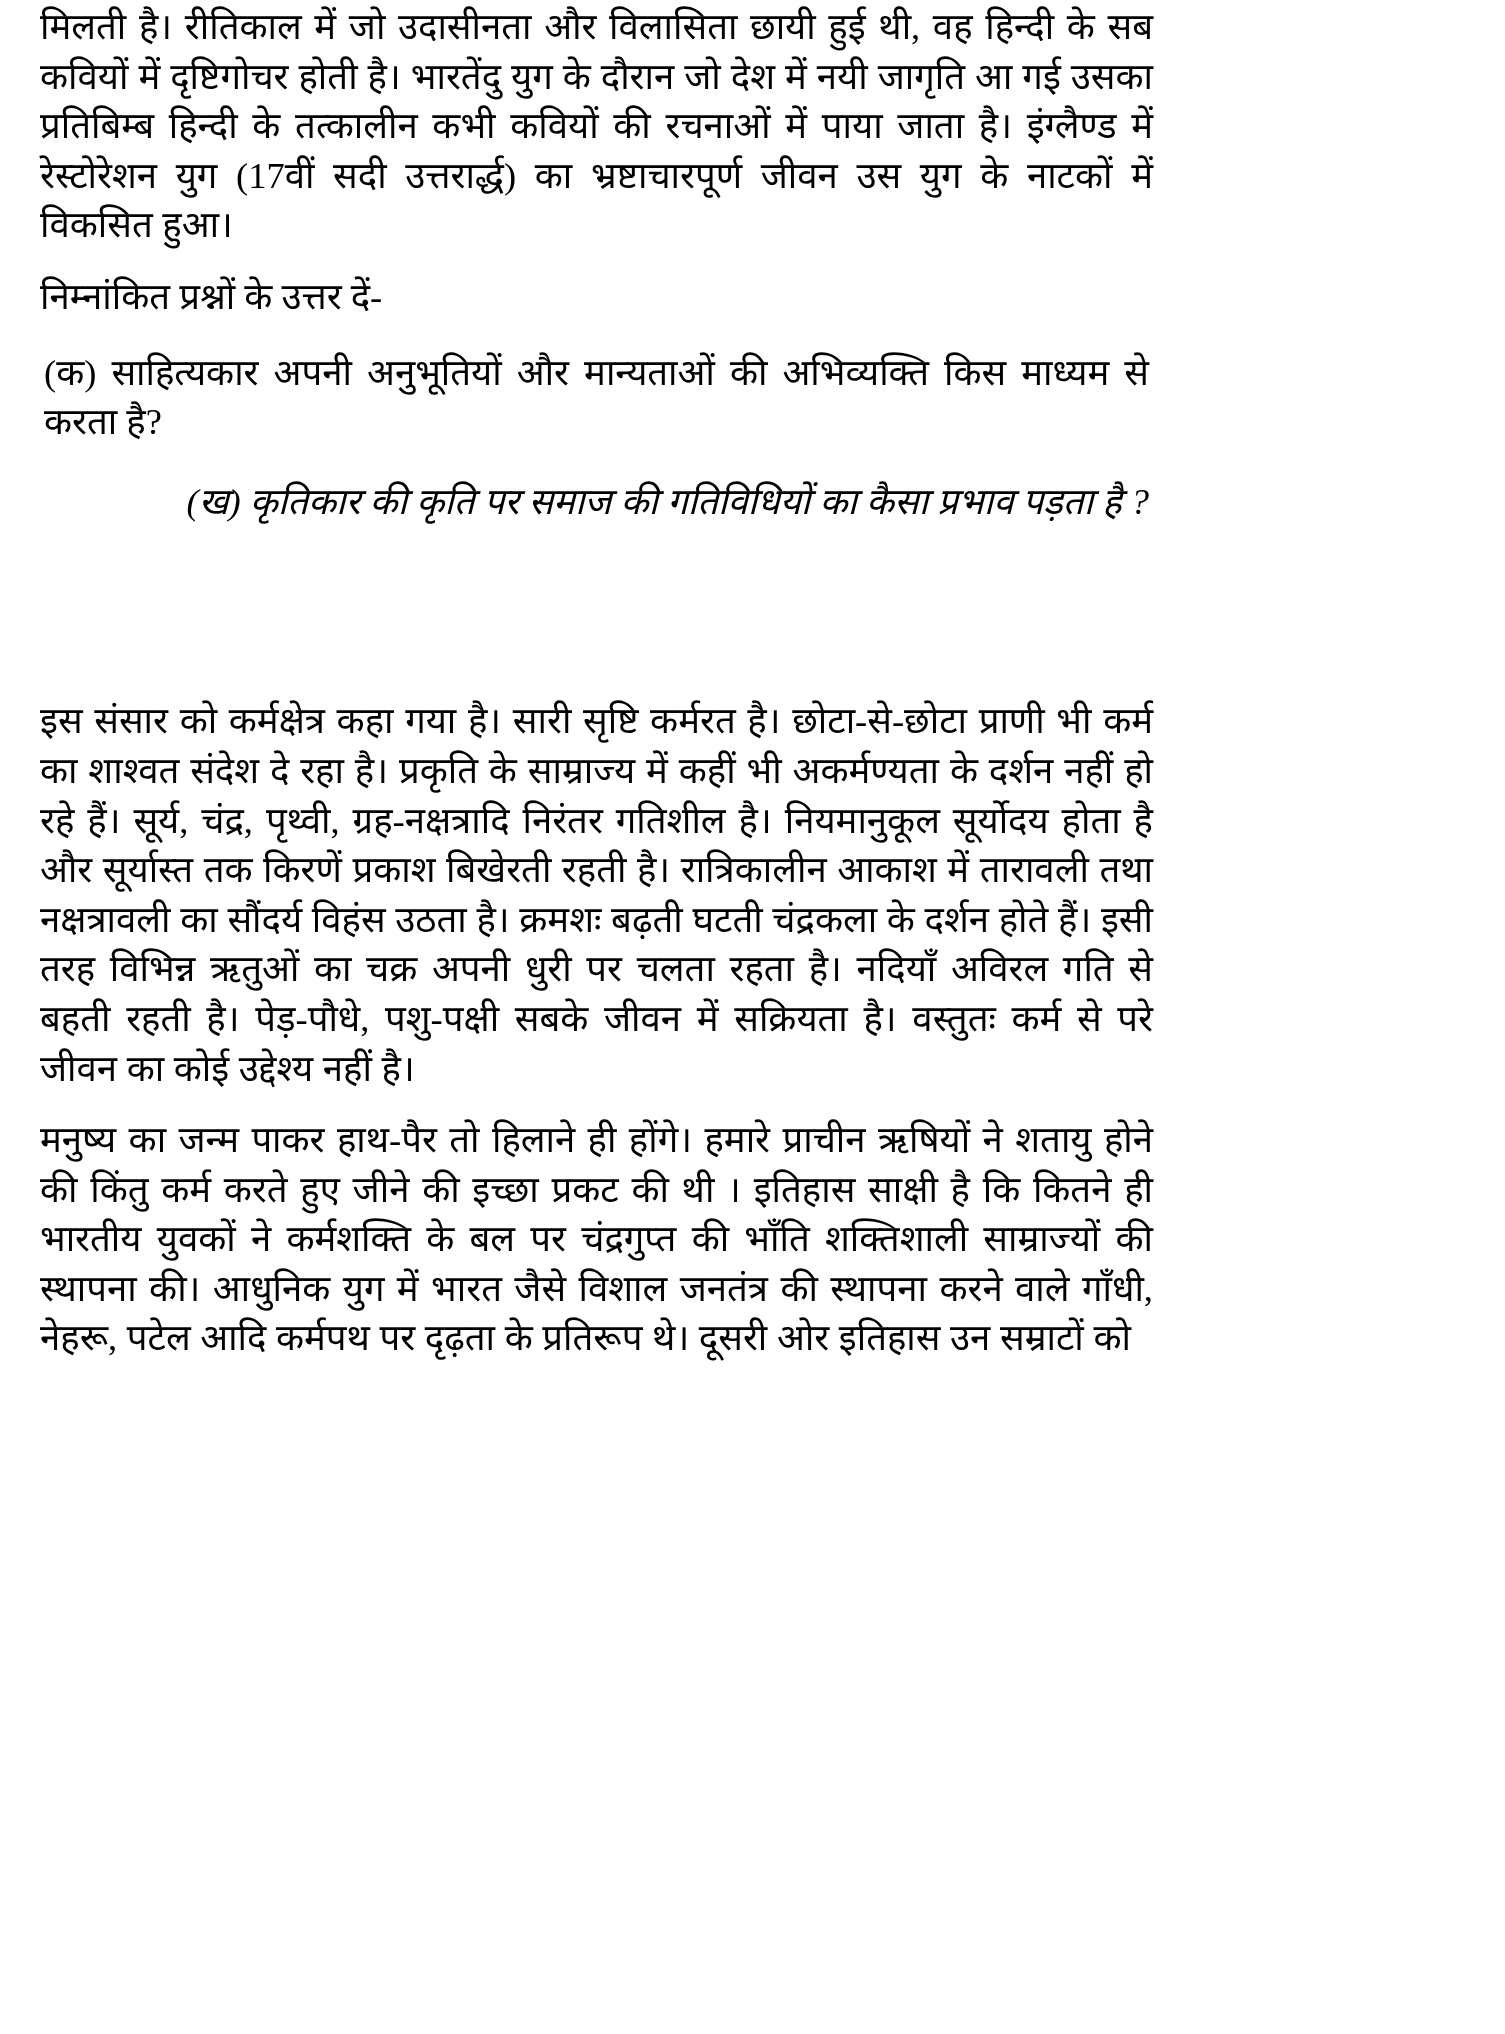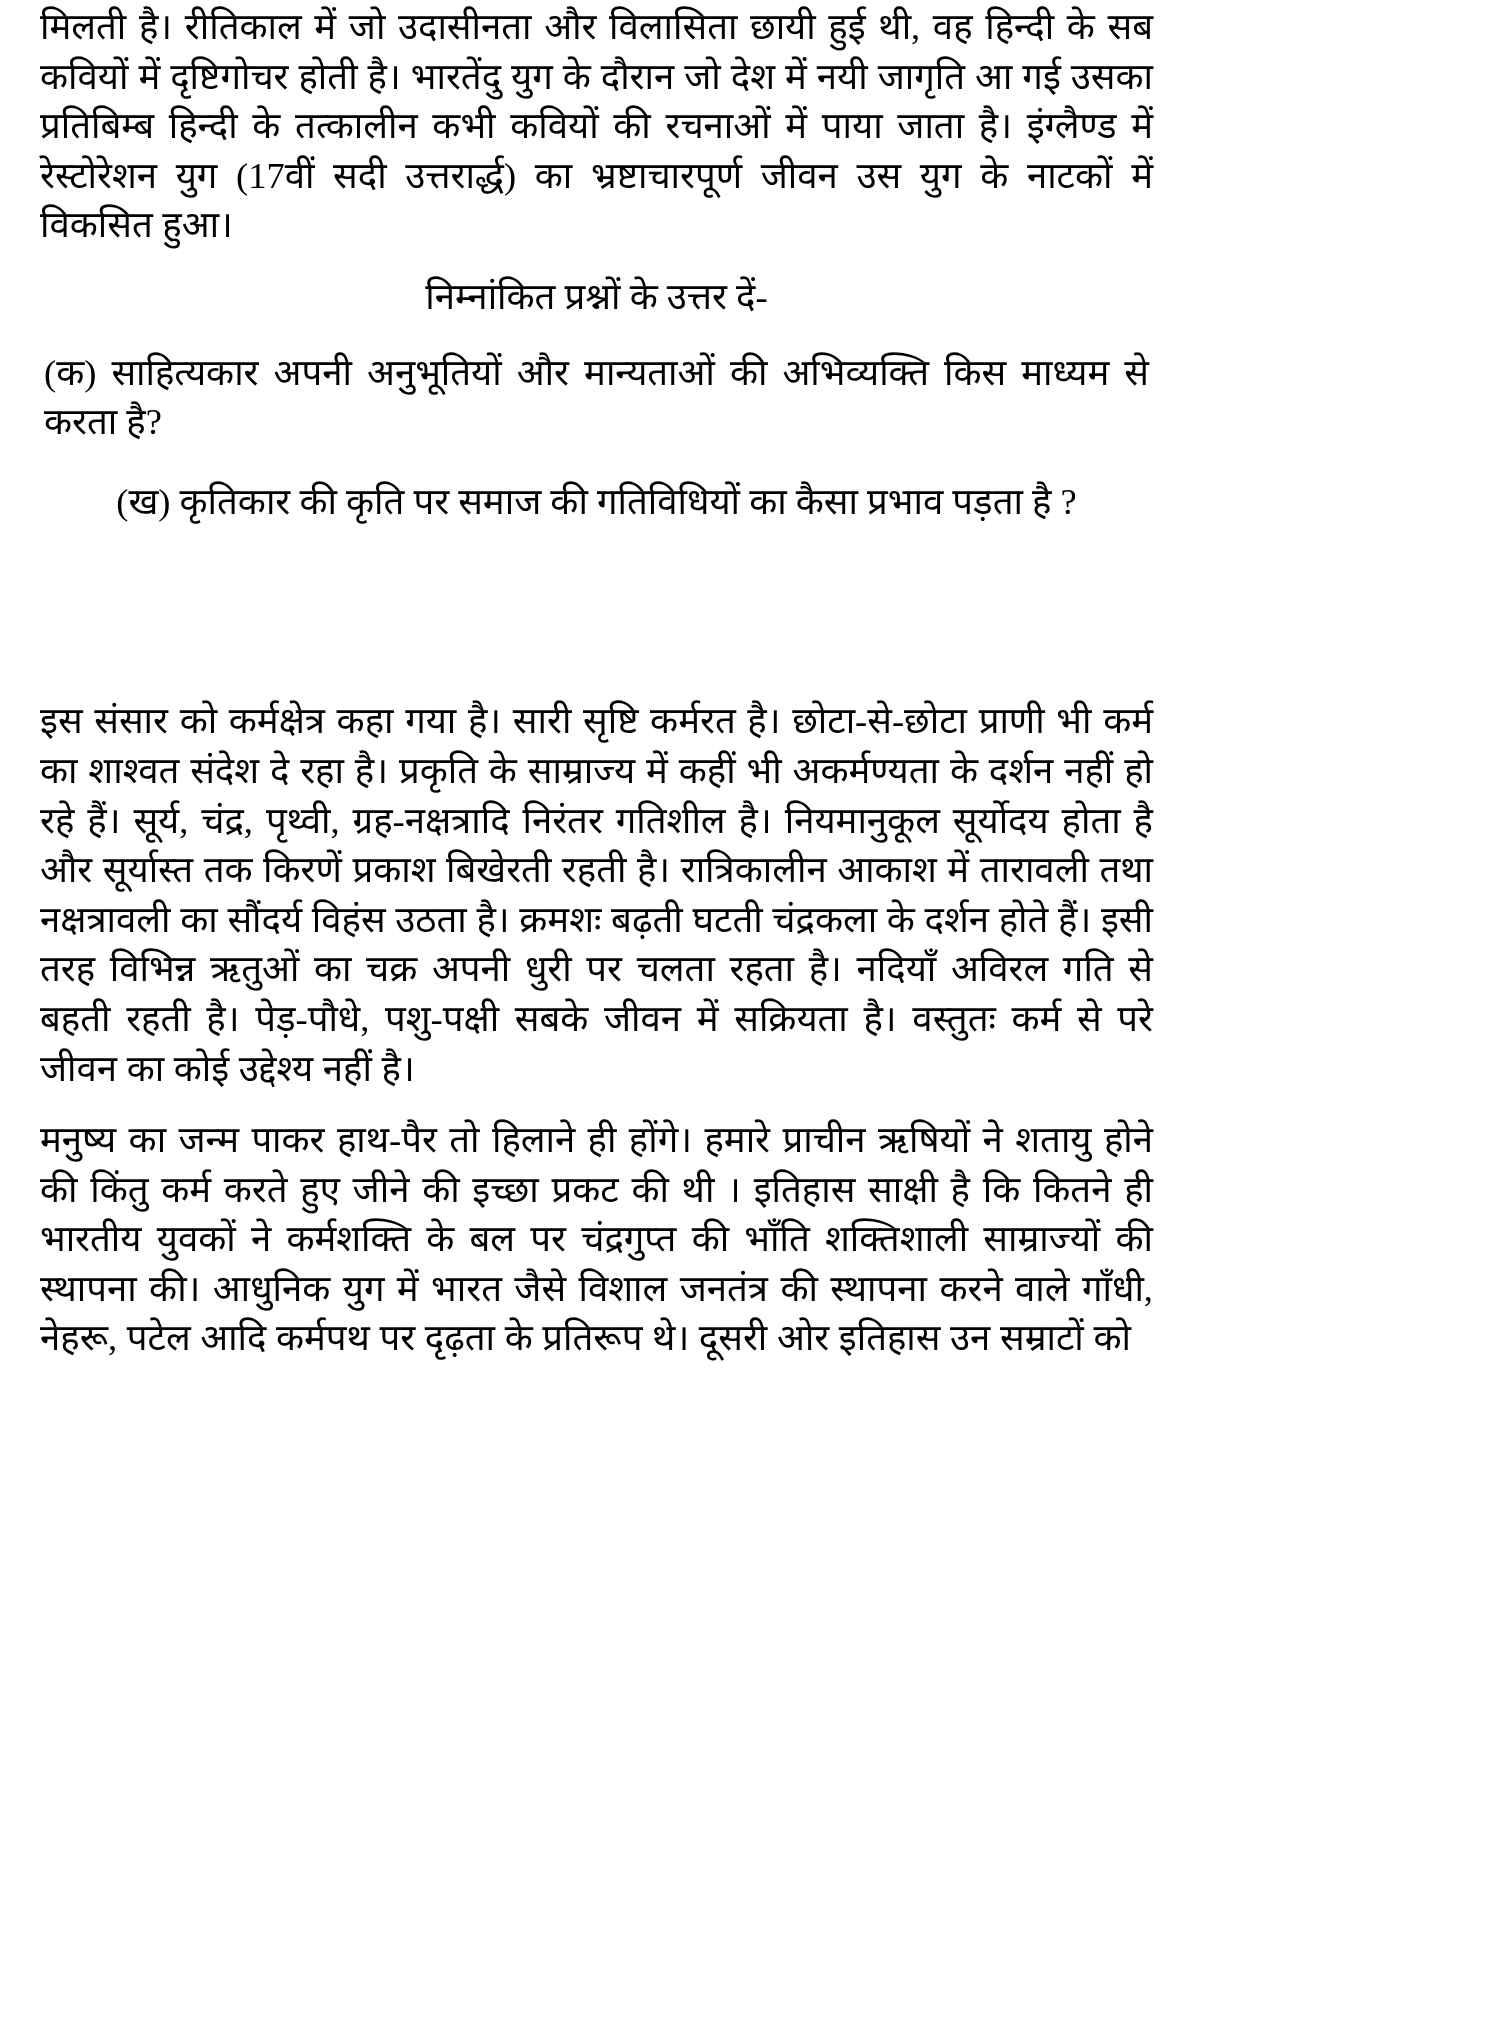--- a/index.html
+++ b/index.html
@@ -37,26 +37,26 @@
   }
   .gap-md { height: 22px; }
   .gap-xl { height: 78px; }
   .q-line {
     margin: 4px;
     font-size: 36.5px;
     line-height: 49.6px;
     text-align: justify;
     text-justify: inter-word;
   }
-  .q-line.short { text-align: center; }
+  .q-line.short { text-align: right; font-style: italic; }
   .heading-line {
     margin: 0;
     font-size: 36.5px;
     line-height: 49.6px;
-    text-align: center;
+    text-align: left;
   }
 </style>
 </head>
 <body>
 
 <div class="page">
   <div class="doc-body">
 
     <p class="para">मिलती है। रीतिकाल में जो उदासीनता और विलासिता छायी हुई थी, वह हिन्दी के सब कवियों में दृष्टिगोचर होती है। भारतेंदु युग के दौरान जो देश में नयी जागृति आ गई उसका प्रतिबिम्ब हिन्दी के तत्कालीन कभी कवियों की रचनाओं में पाया जाता है। इंग्लैण्ड में रेस्टोरेशन युग (17वीं सदी उत्तरार्द्ध) का भ्रष्टाचारपूर्ण जीवन उस युग के नाटकों में विकसित हुआ।</p>
 

